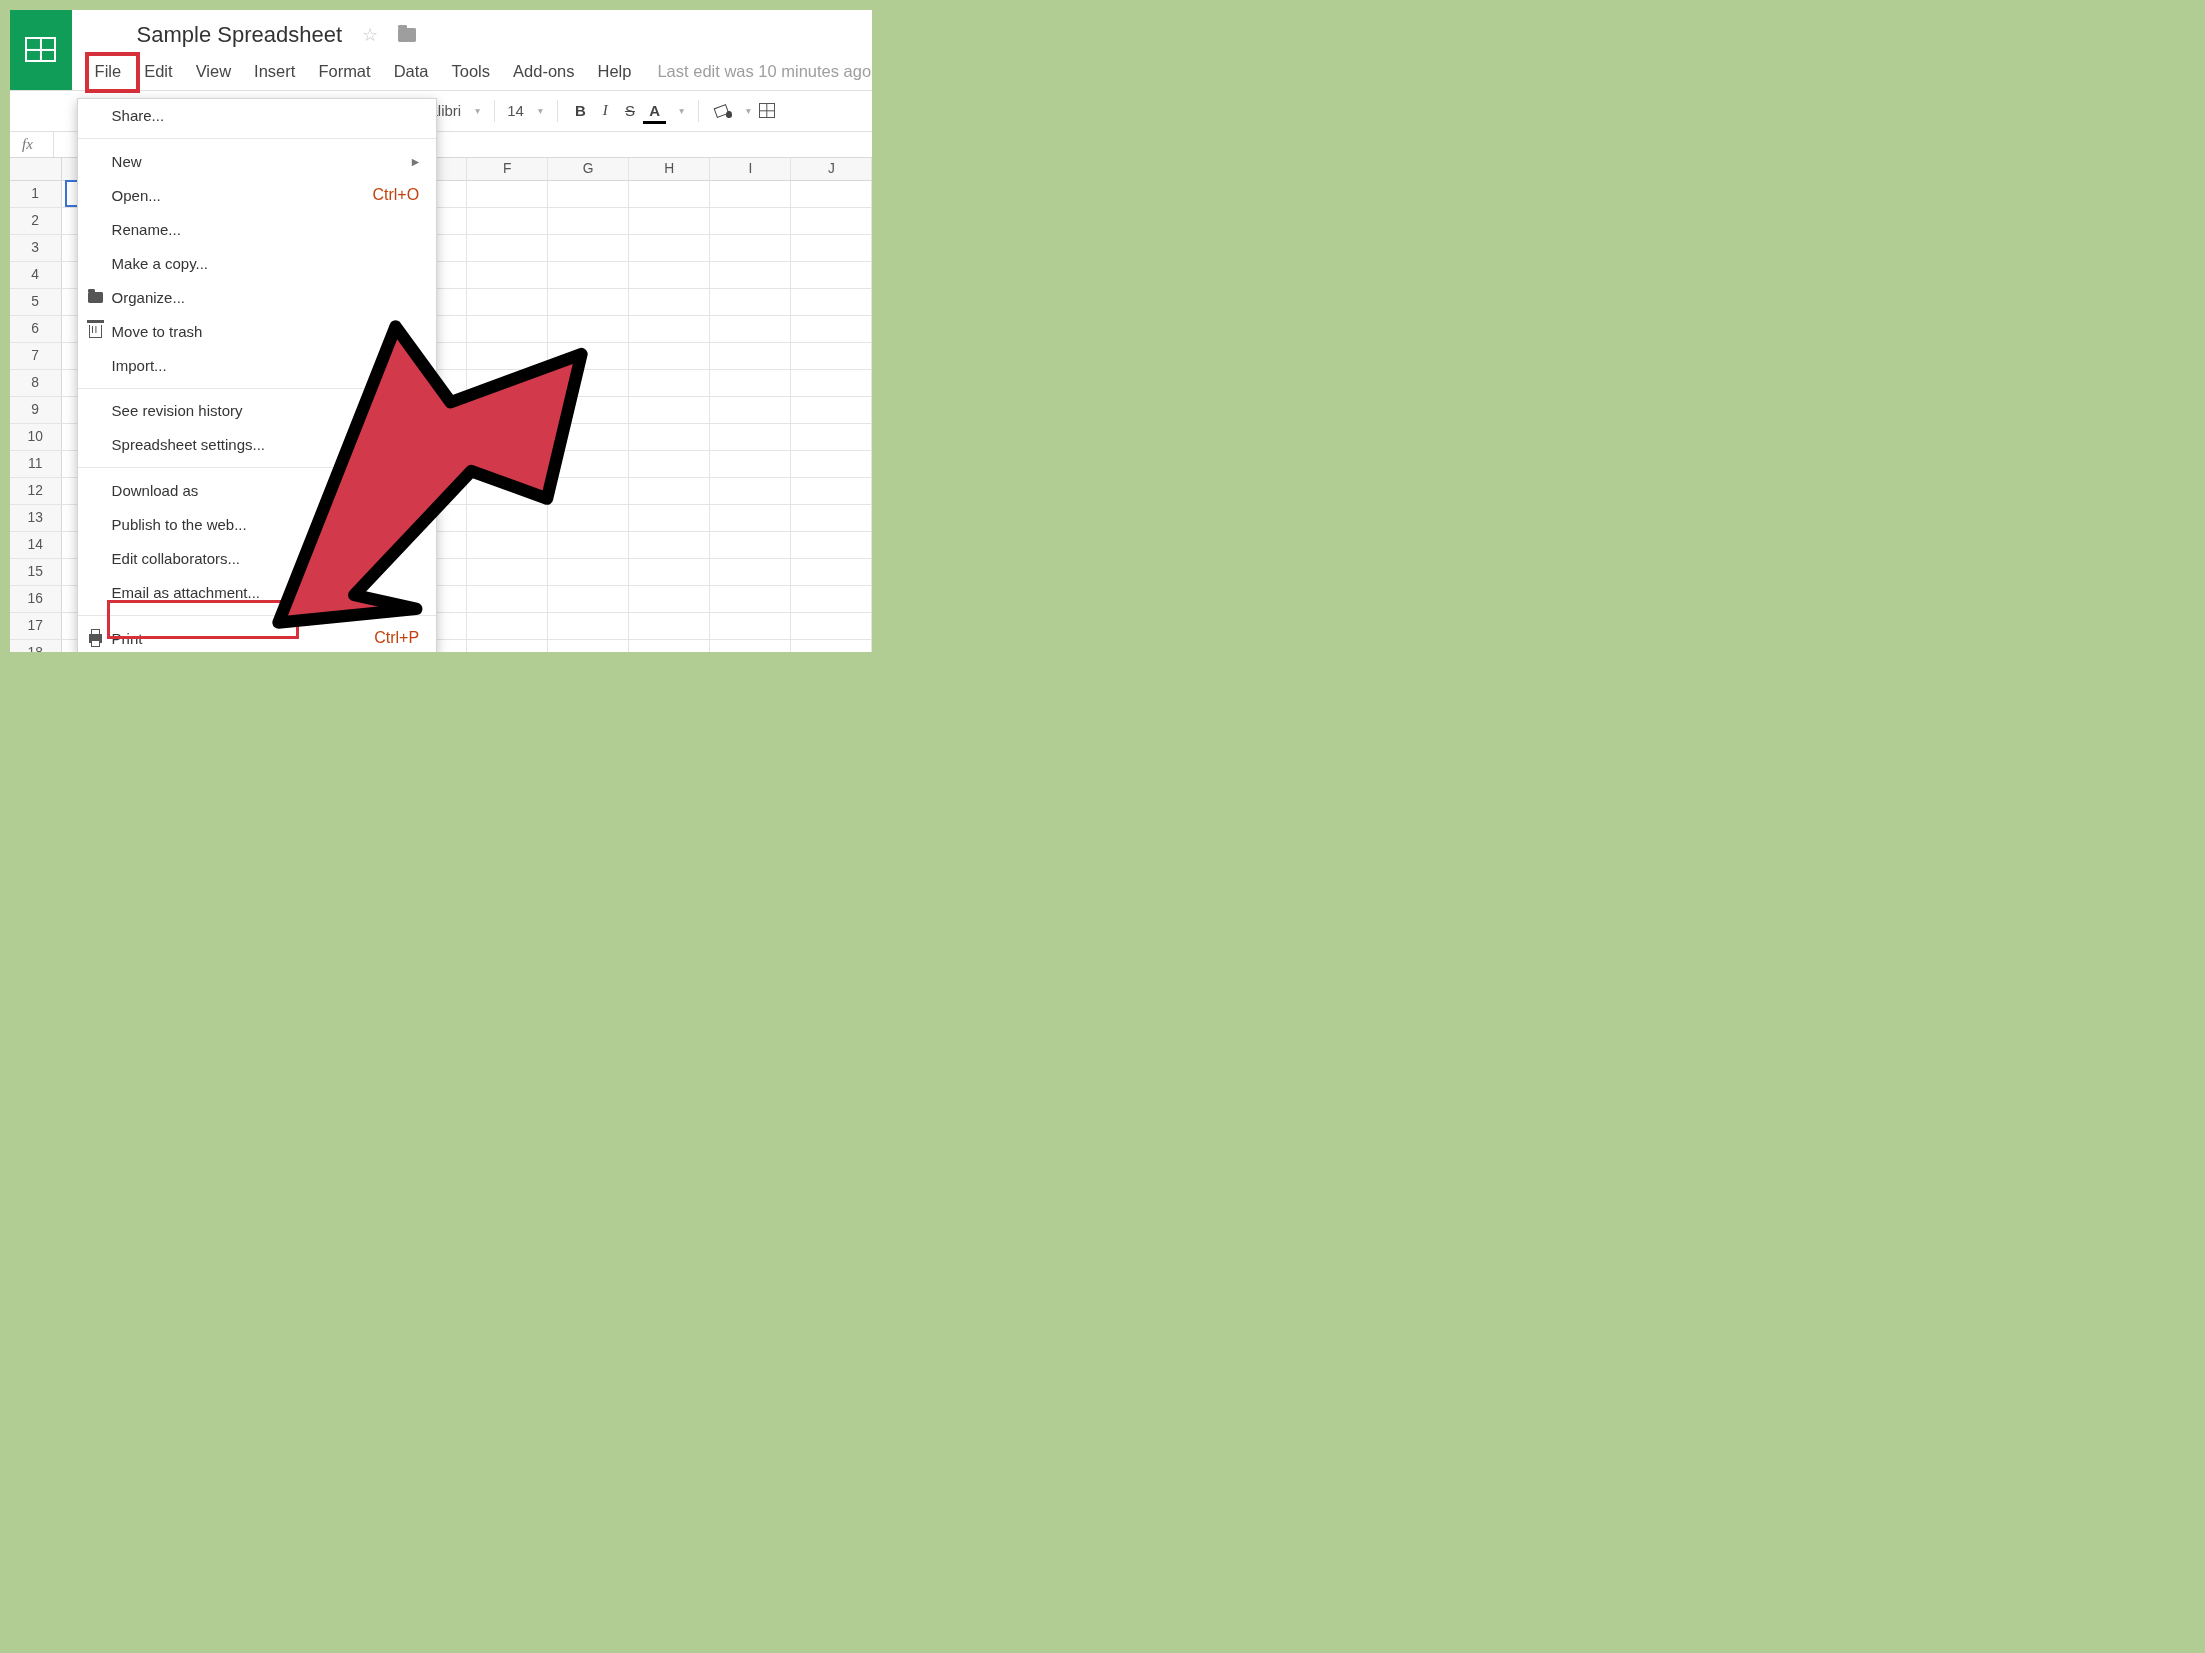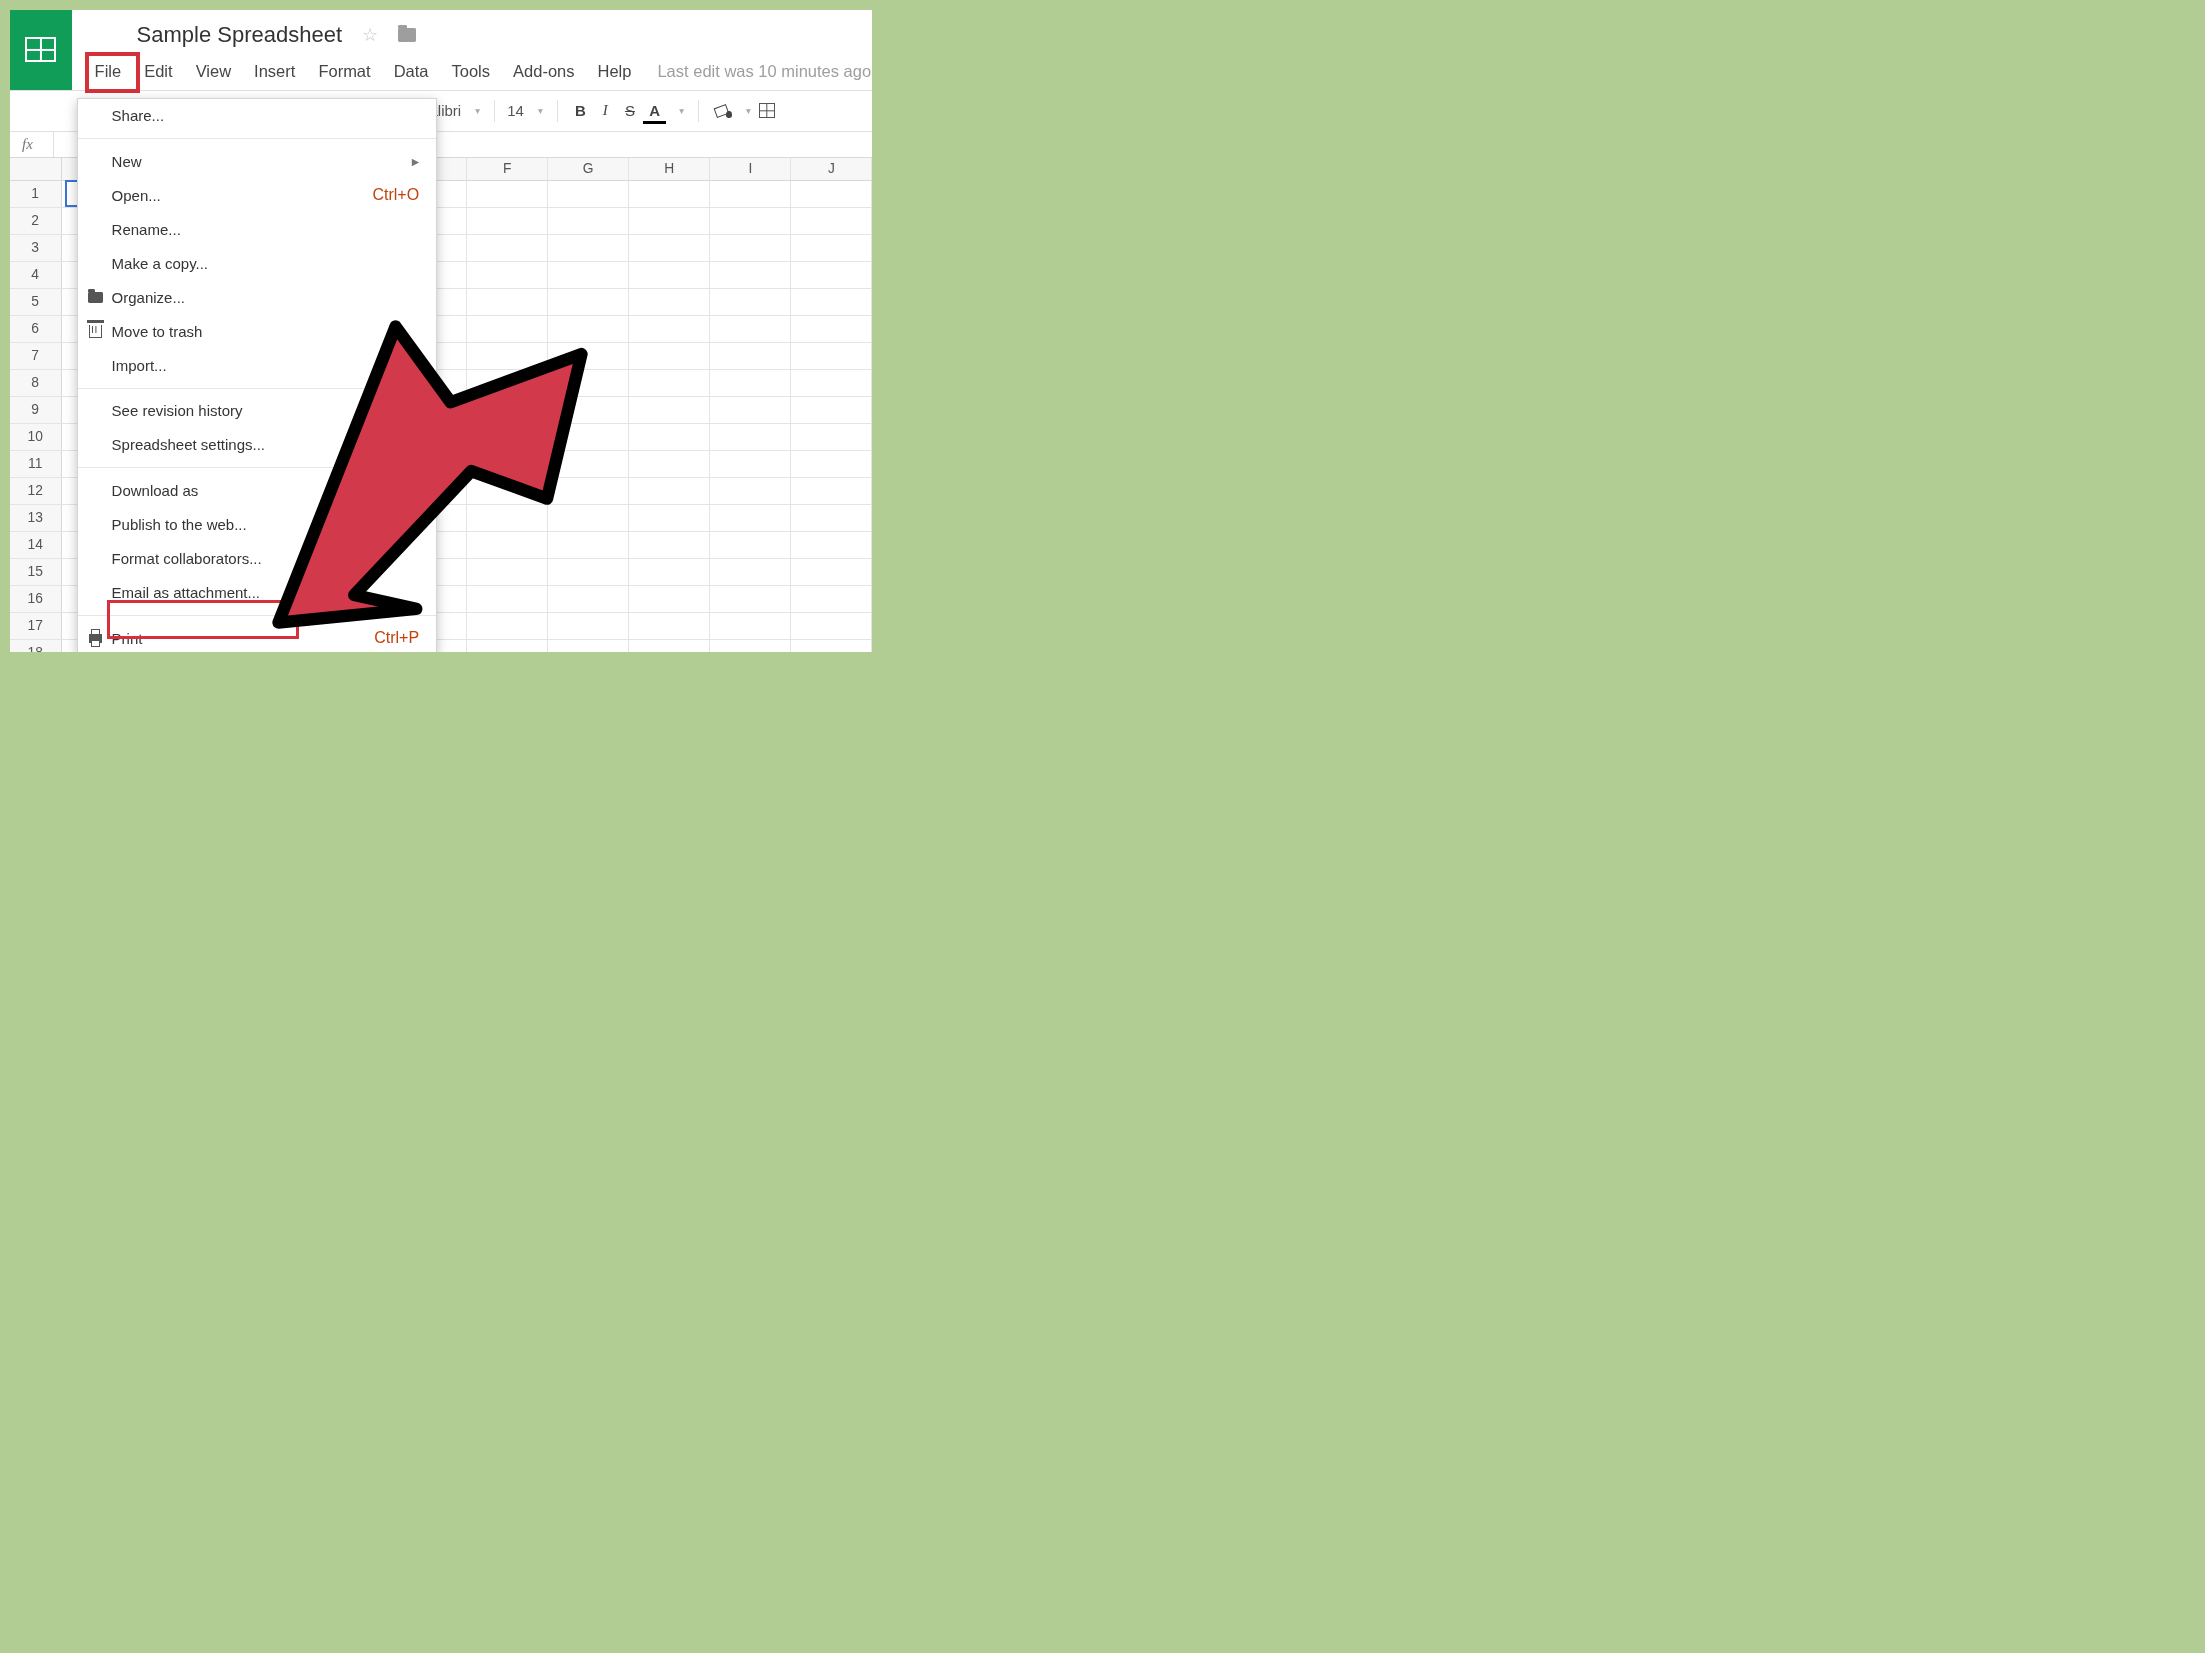--- a/index.html
+++ b/index.html
@@ -445,21 +445,21 @@
           <span>Spreadsheet settings...</span>
         </div>
       <div class="dd-sep"></div>
       <div class="dd-item">
           <span>Download as</span>
         </div>
       <div class="dd-item">
           <span>Publish to the web...</span>
         </div>
       <div class="dd-item">
-          <span>Format collaborators...</span>
+          <span>Edit collaborators...</span>
         </div>
       <div class="dd-item">
           <span>Email as attachment...</span>
         </div>
       <div class="dd-sep"></div>
       <div class="dd-item">
           <span class="dd-icon">
             <span class="icon-print"></span>
           </span>
           <span>Print</span>

